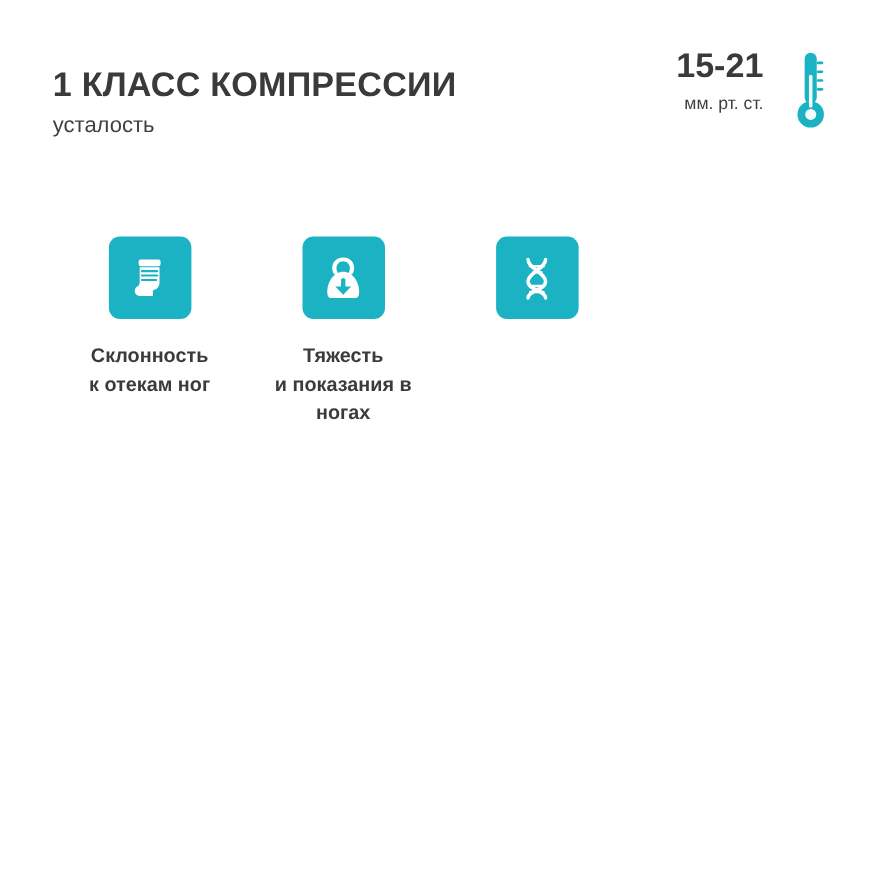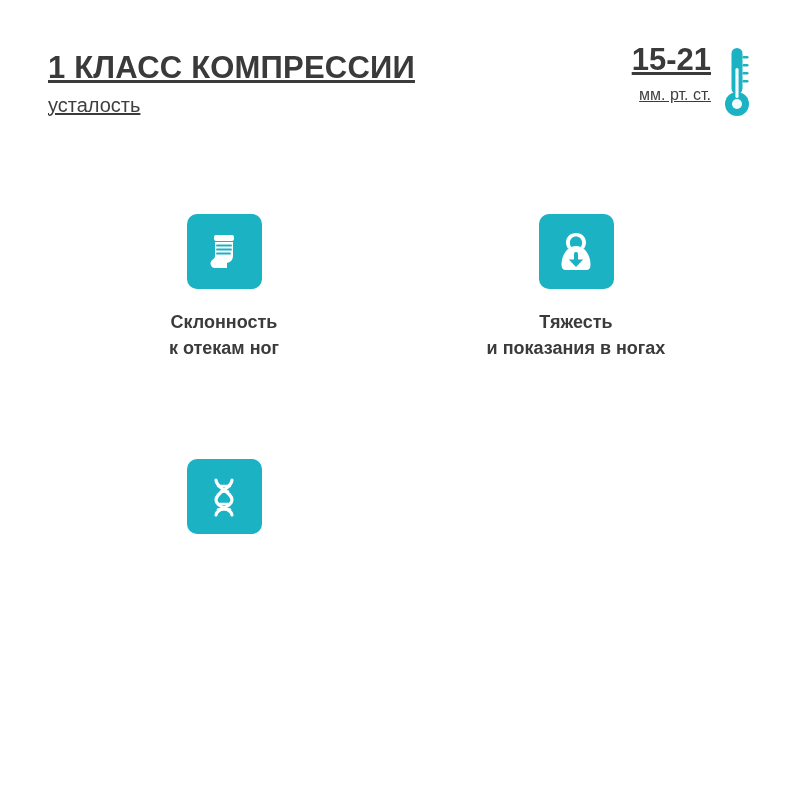--- a/index.html
+++ b/index.html
@@ -18,23 +18,22 @@
     position: relative;
     width: 800px;
     height: 800px;
     box-sizing: border-box;
     padding: 44px 48px 0 48px;
   }
 
   
   .header {
     display: flex;
-    align-items: center;
+    align-items: flex-end;
     justify-content: space-between;
-    text-decoration: underline;
   }
   .header-left {
     display: flex;
     flex-direction: column;
   }
   .title {
     font-size: 31px;
     font-weight: bold;
     letter-spacing: 0.2px;
     color: #3a3a3a;
@@ -45,21 +44,21 @@
   .subtitle {
     margin-top: 9px;
     font-size: 20px;
     font-weight: normal;
     color: #3f3f3f;
     line-height: 1.1;
   }
   .header-right {
     display: flex;
     align-items: flex-start;
-    gap: 11px;
+    gap: 28px;
   }
   .pressure-text {
     display: flex;
     flex-direction: column;
     align-items: flex-end;
   }
   .pressure-value {
     font-size: 31px;
     font-weight: bold;
     color: #3a3a3a;
@@ -72,21 +71,21 @@
     line-height: 1.1;
   }
   .thermo-wrap {
     margin-top: 2px;
   }
 
   
   .features {
     margin-top: 90px;
     display: grid;
-    grid-template-columns: 1fr 1fr;
+    grid-template-columns: 1fr 1fr 1fr 1fr;
     grid-row-gap: 98px;
     grid-column-gap: 0px;
   }
   .feature {
     display: flex;
     flex-direction: column;
     align-items: center;
   }
   .icon-tile {
     width: 75px;

